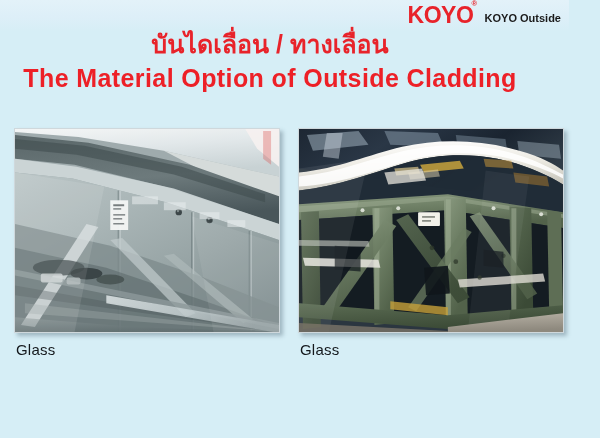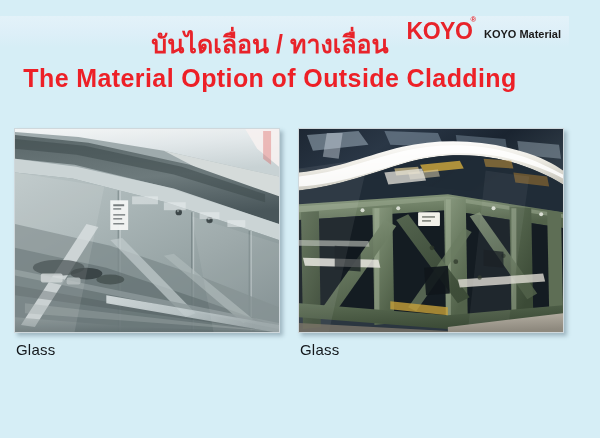--- a/index.html
+++ b/index.html
@@ -13,21 +13,21 @@
     background: #d6eef6;
     font-family: "Liberation Sans", sans-serif;
     overflow: hidden;
     position: relative;
   }
 
   
   #header-band {
     position: absolute;
     left: 0;
-    top: 16px;
+    top: 0;
     width: 569px;
     height: 31px;
     background: linear-gradient(to bottom, #e3f2f9 0%, #ddeff8 55%, #d6eef6 100%);
   }
   #brand {
     position: absolute;
     right: 8px;
     top: 3px;
     display: flex;
     align-items: baseline;
@@ -126,21 +126,21 @@
   }
   #caption-left  { left: 16px; }
   #caption-right { left: 300px; }
 </style>
 </head>
 <body>
 
 <div id="header-band">
   <div id="brand">
     <span id="brand-logo"><span>KOYO</span><span id="brand-reg">®</span></span>
-    <span id="brand-name">KOYO Material</span>
+    <span id="brand-name">KOYO Outside</span>
   </div>
 </div>
 
 <div id="title-block">
   <div id="title-thai">บันไดเลื่อน / ทางเลื่อน</div>
   <div id="title-english">The Material Option of Outside Cladding</div>
 </div>
 
 <div class="photo-frame" id="photo-frame-left">
   <div class="photo">

